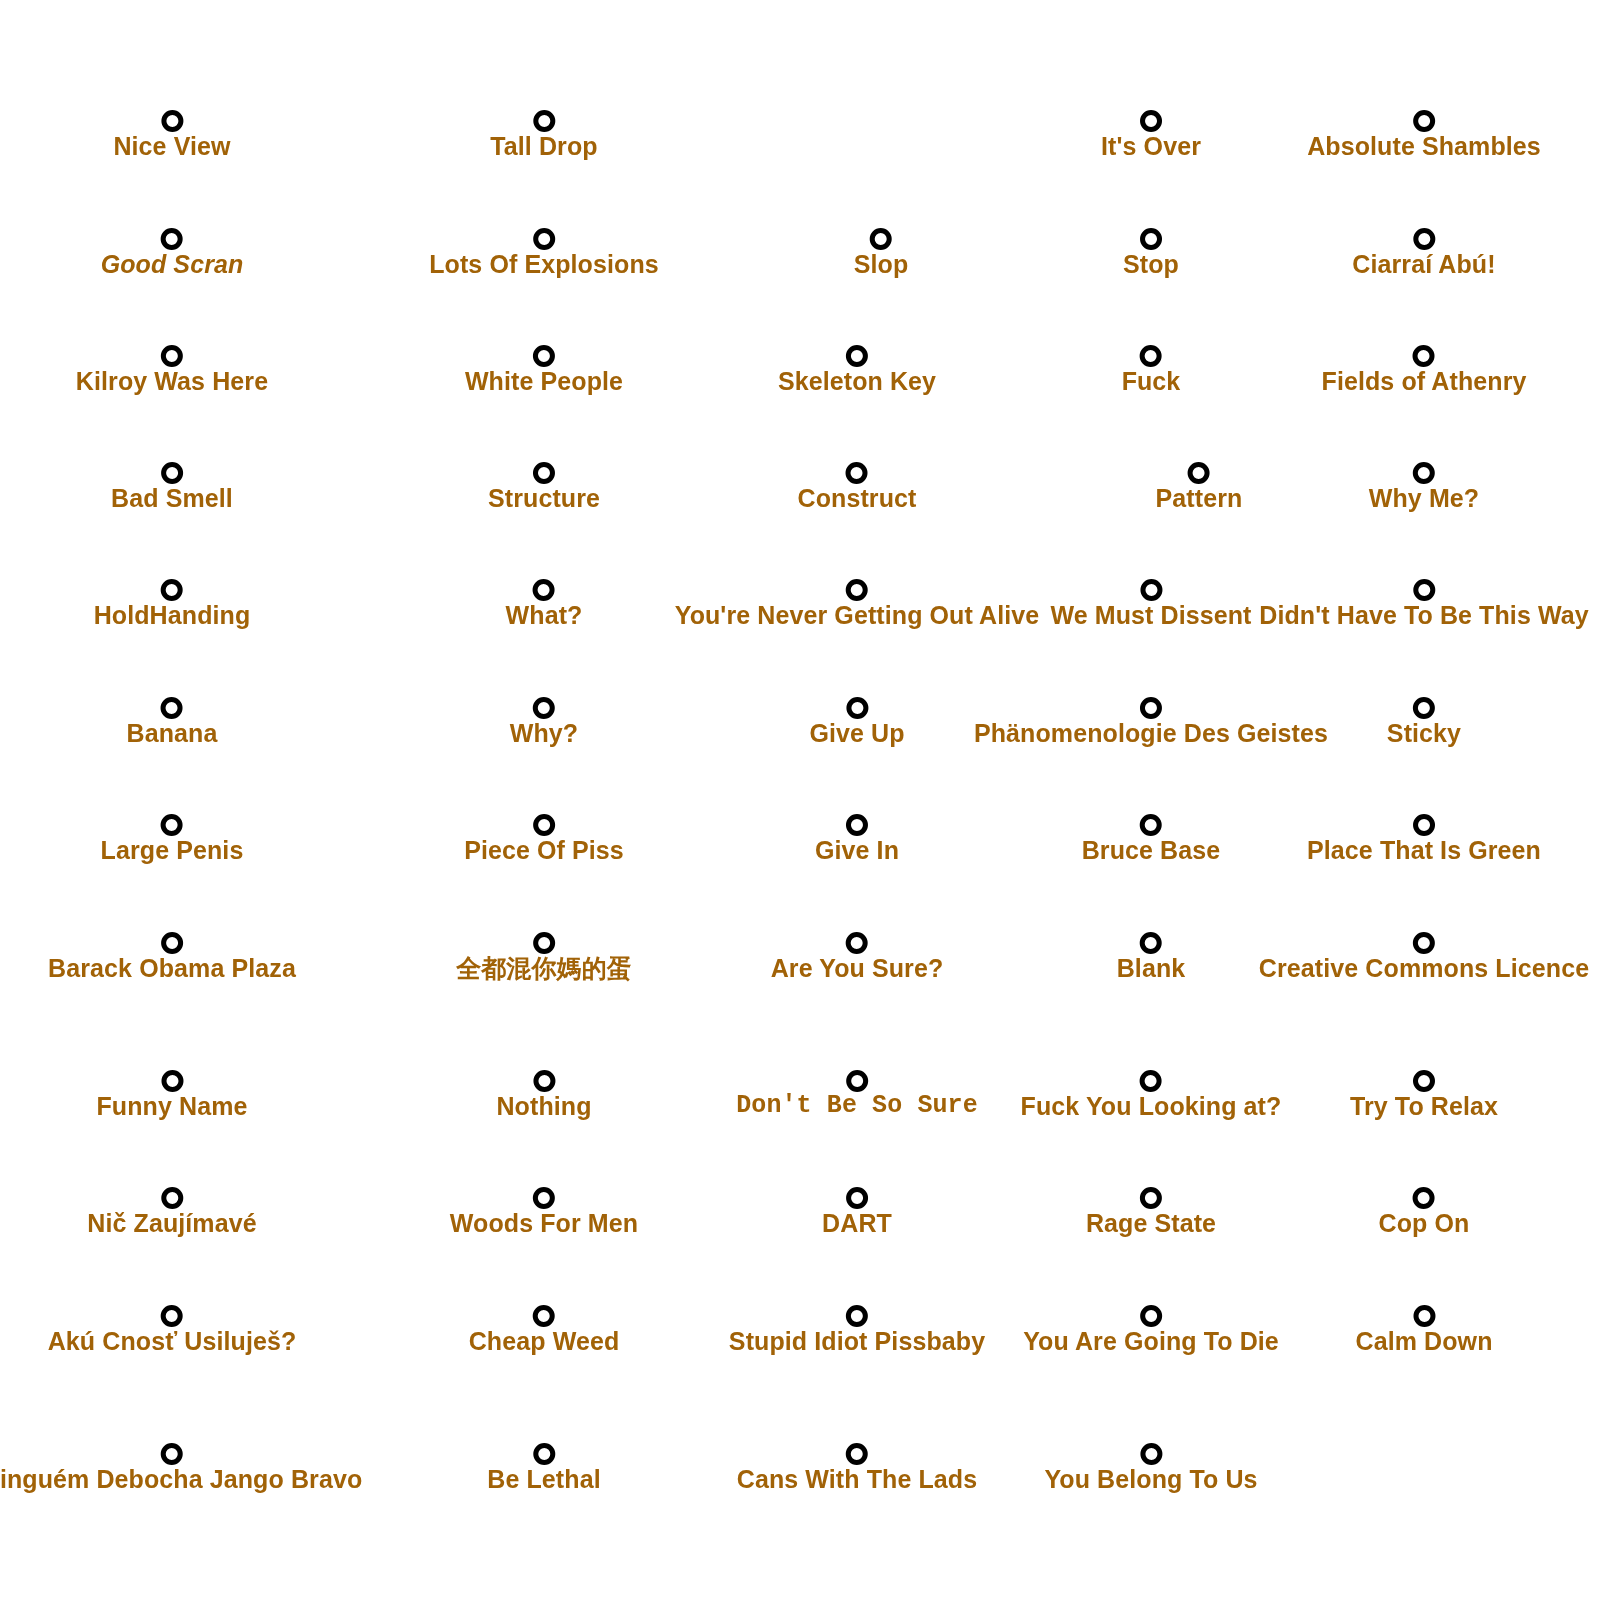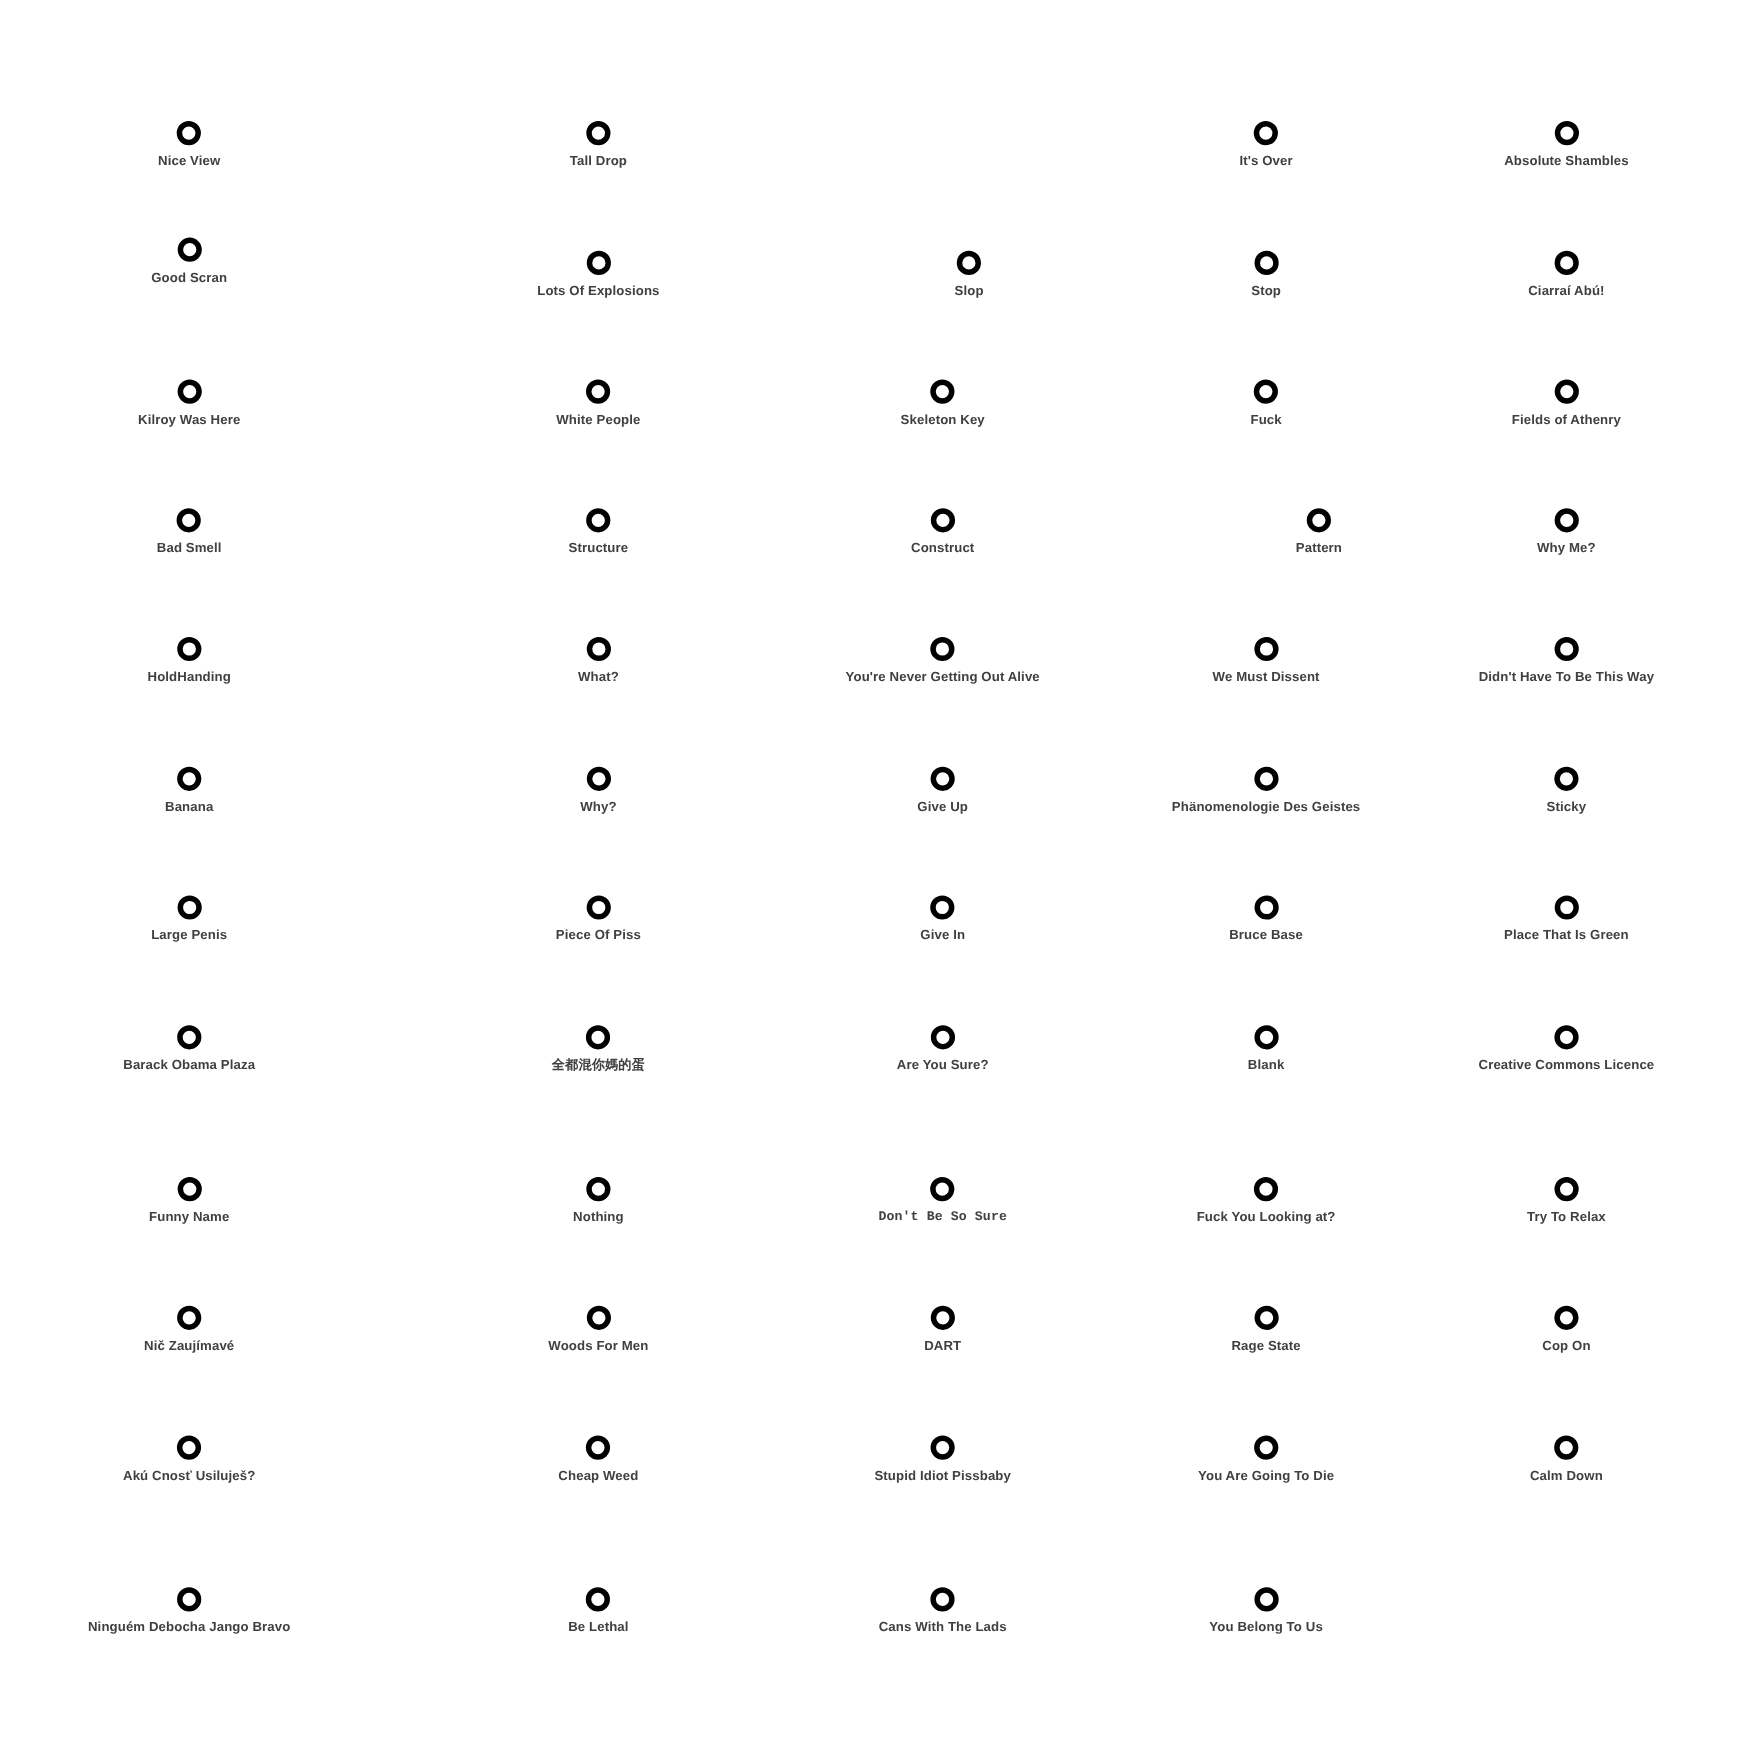--- a/index.html
+++ b/index.html
@@ -30,23 +30,23 @@
     width: 12px;
     height: 12px;
     border-radius: 50%;
     background: #ffffff;
     border: 5px solid #000000;
     box-sizing: content-box;
   }
   .label {
     display: block;
     margin-top: 3px;
-    font-size: 12px;
+    font-size: 25px;
     font-weight: bold;
-    color: #404040;
+    color: #a16207;
     letter-spacing: 0.1px;
     line-height: 22px;
   }
 </style>
 </head>
 <body>
 
 <div id="canvas">
     <div class="station" style="left: 172px; top: 110px;">
       <span class="marker"></span>
@@ -57,21 +57,21 @@
       <span class="label">Tall Drop</span>
     </div>
     <div class="station" style="left: 1151px; top: 110px;">
       <span class="marker"></span>
       <span class="label">It's Over</span>
     </div>
     <div class="station" style="left: 1424px; top: 110px;">
       <span class="marker"></span>
       <span class="label">Absolute Shambles</span>
     </div>
-    <div class="station" style="left: 172px; top: 216px;">
+    <div class="station" style="left: 172px; top: 228px; font-style: italic;">
       <span class="marker"></span>
       <span class="label">Good Scran</span>
     </div>
     <div class="station" style="left: 544px; top: 228px;">
       <span class="marker"></span>
       <span class="label">Lots Of Explosions</span>
     </div>
     <div class="station" style="left: 857px; top: 228px; margin-left: 24px;">
       <span class="marker"></span>
       <span class="label">Slop</span>

